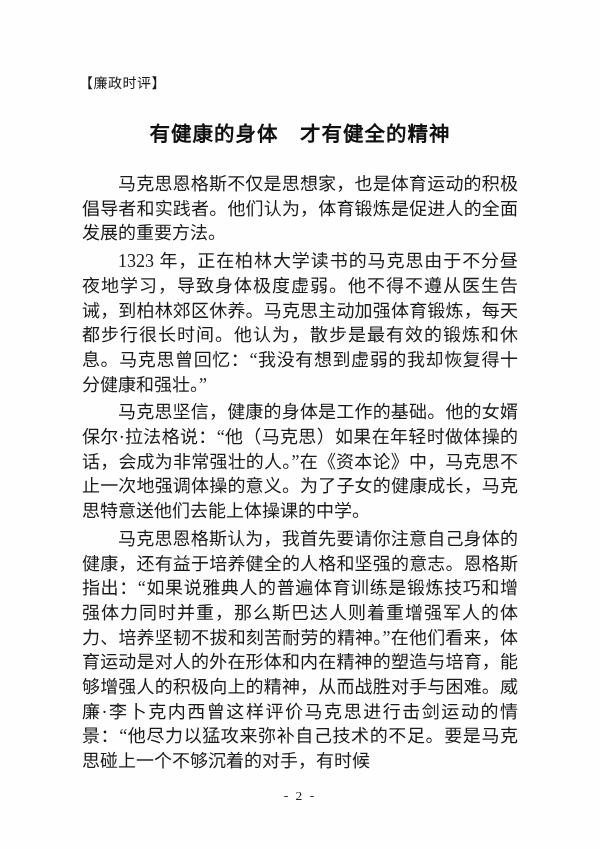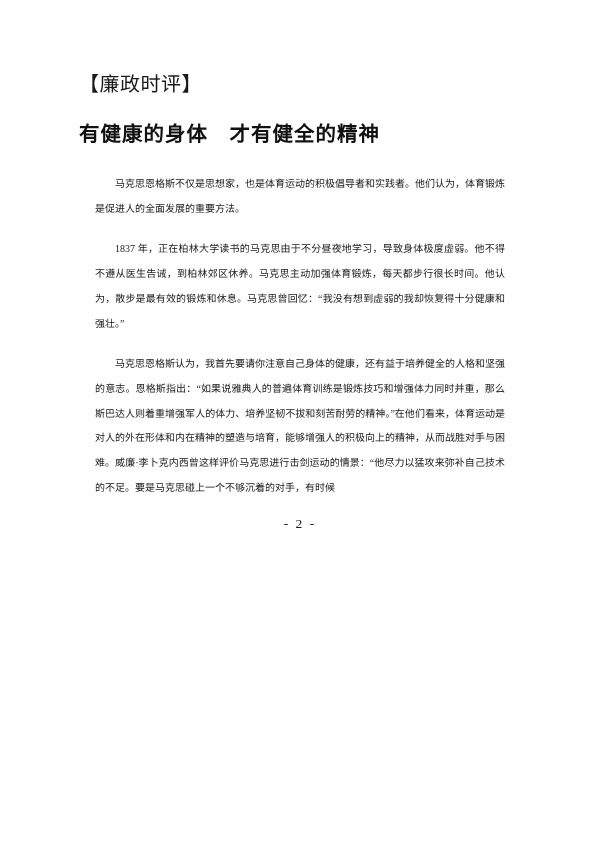--- a/index.html
+++ b/index.html
@@ -12,36 +12,37 @@
     width: 600px;
     height: 849px;
     box-sizing: border-box;
     background: #fefefe;
     color: #1a1a1a;
     padding: 74px 79px 0 79px;
     font-family: "Liberation Serif", "DejaVu Serif", serif;
     overflow: hidden;
   }
   .category {
-    font-size: 20px;
+    font-size: 14px;
     letter-spacing: 0.5px;
     line-height: 20px;
   }
   .doc-title {
     font-family: "Liberation Sans", "DejaVu Sans", sans-serif;
     font-weight: bold;
     font-size: 20.5px;
     letter-spacing: 1px;
+    text-align: center;
     line-height: 28px;
     margin: 26px 0 24px 0;
     color: #111111;
   }
   .doc-body p {
-    margin: 16px;
-    font-size: 10px;
+    margin: 3px;
+    font-size: 18px;
     line-height: 24.7px;
     text-align: justify;
     text-justify: inter-ideograph;
     text-indent: 2em;
     word-break: break-all;
   }
   .page-number {
     text-align: center;
     font-size: 13.5px;
     letter-spacing: 2px;
@@ -53,19 +54,20 @@
 <body>
 
 <div class="page">
 
   <div class="category">【廉政时评】</div>
 
   <h1 class="doc-title">有健康的身体　才有健全的精神</h1>
 
   <div class="doc-body">
     <p>马克思恩格斯不仅是思想家，也是体育运动的积极倡导者和实践者。他们认为，体育锻炼是促进人的全面发展的重要方法。</p>
-    <p>1837 年，正在柏林大学读书的马克思由于不分昼夜地学习，导致身体极度虚弱。他不得不遵从医生告诫，到柏林郊区休养。马克思主动加强体育锻炼，每天都步行很长时间。他认为，散步是最有效的锻炼和休息。马克思曾回忆：“我没有想到虚弱的我却恢复得十分健康和强壮。”</p>
+    <p>1323 年，正在柏林大学读书的马克思由于不分昼夜地学习，导致身体极度虚弱。他不得不遵从医生告诫，到柏林郊区休养。马克思主动加强体育锻炼，每天都步行很长时间。他认为，散步是最有效的锻炼和休息。马克思曾回忆：“我没有想到虚弱的我却恢复得十分健康和强壮。”</p>
+    <p>马克思坚信，健康的身体是工作的基础。他的女婿保尔·拉法格说：“他（马克思）如果在年轻时做体操的话，会成为非常强壮的人。”在《资本论》中，马克思不止一次地强调体操的意义。为了子女的健康成长，马克思特意送他们去能上体操课的中学。</p>
     <p>马克思恩格斯认为，我首先要请你注意自己身体的健康，还有益于培养健全的人格和坚强的意志。恩格斯指出：“如果说雅典人的普遍体育训练是锻炼技巧和增强体力同时并重，那么斯巴达人则着重增强军人的体力、培养坚韧不拔和刻苦耐劳的精神。”在他们看来，体育运动是对人的外在形体和内在精神的塑造与培育，能够增强人的积极向上的精神，从而战胜对手与困难。威廉·李卜克内西曾这样评价马克思进行击剑运动的情景：“他尽力以猛攻来弥补自己技术的不足。要是马克思碰上一个不够沉着的对手，有时候</p>
   </div>
 
   <div class="page-number">- 2 -</div>
 
 </div>
 
 </body></html>

